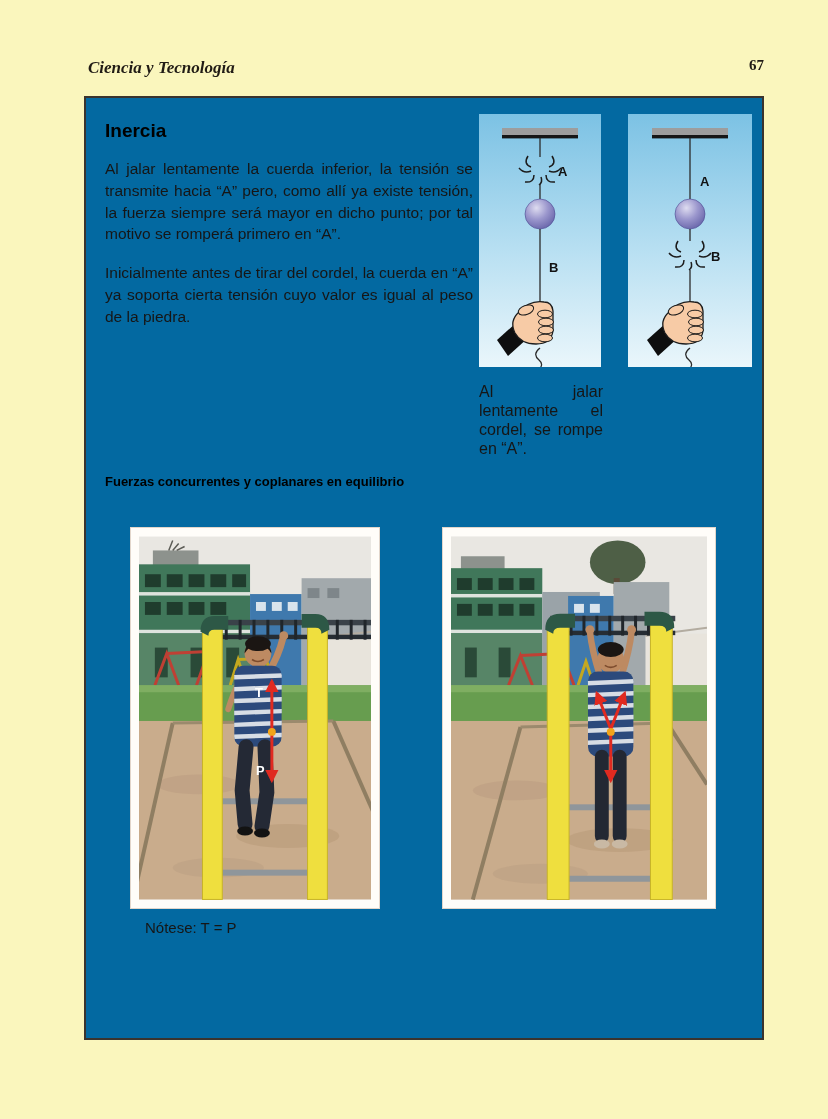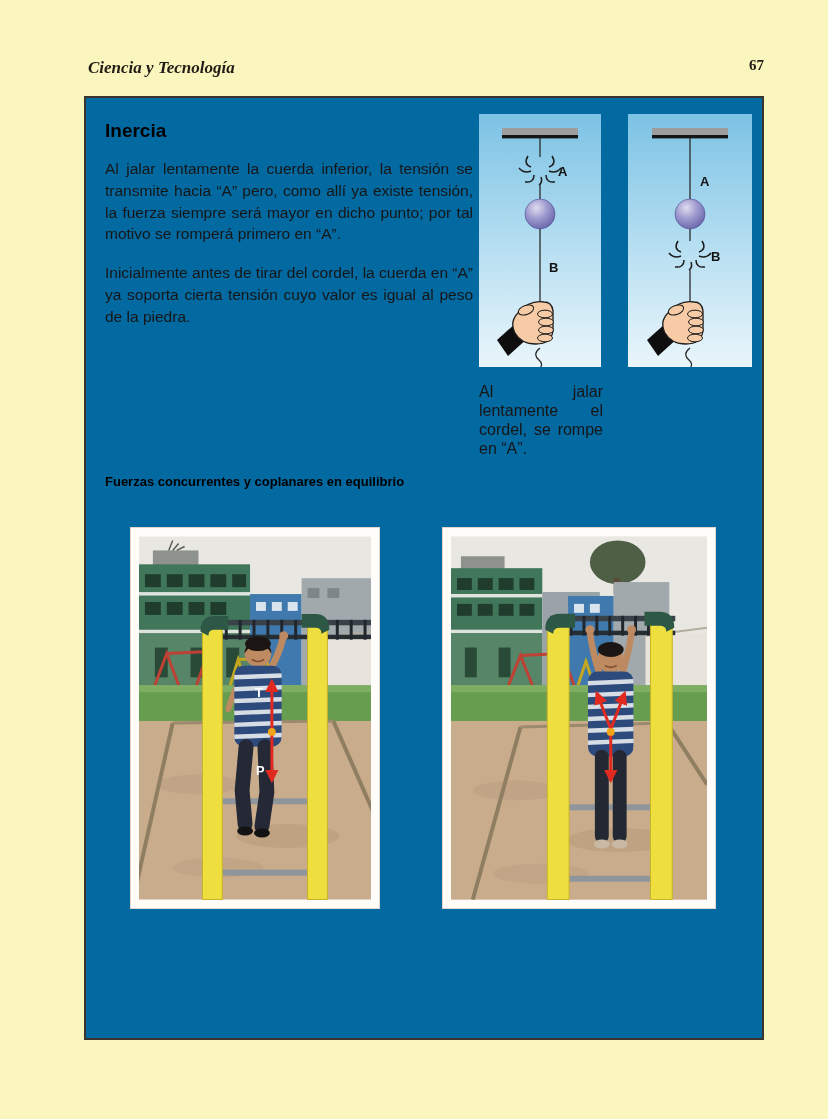--- a/index.html
+++ b/index.html
@@ -416,15 +416,16 @@
       <g>
         <line x1="161" y1="194" x2="147" y2="158" stroke="#e02a20" stroke-width="3" marker-end="url(#ah2)"></line>
         <line x1="161" y1="194" x2="175" y2="158" stroke="#e02a20" stroke-width="3" marker-end="url(#ah2)"></line>
         <line x1="161" y1="200" x2="161" y2="246" stroke="#e02a20" stroke-width="3" marker-end="url(#ah2)"></line>
         <circle cx="161" cy="197" r="4" fill="#f2a41a"></circle>
       </g>
     </svg>
   </div>
 
   <div class="photo-caption pcap-left">
+    <div class="note">Nótese: T = P</div>
   </div>
 
 </div>
 
 </body></html>

